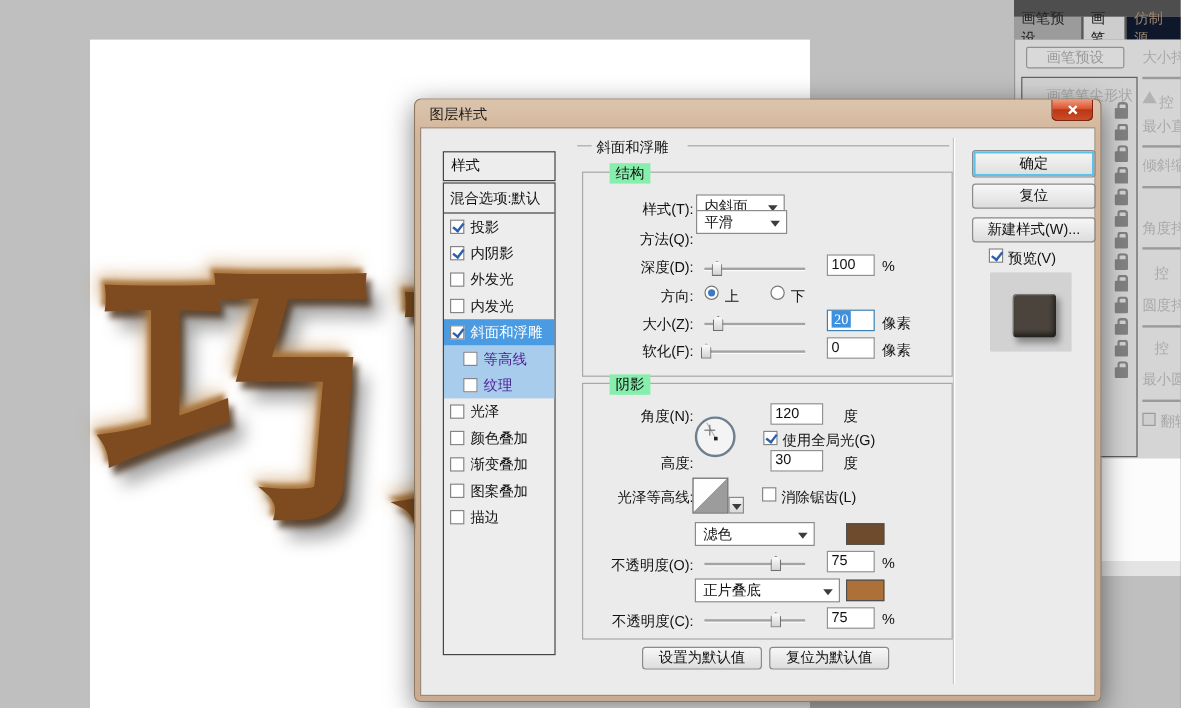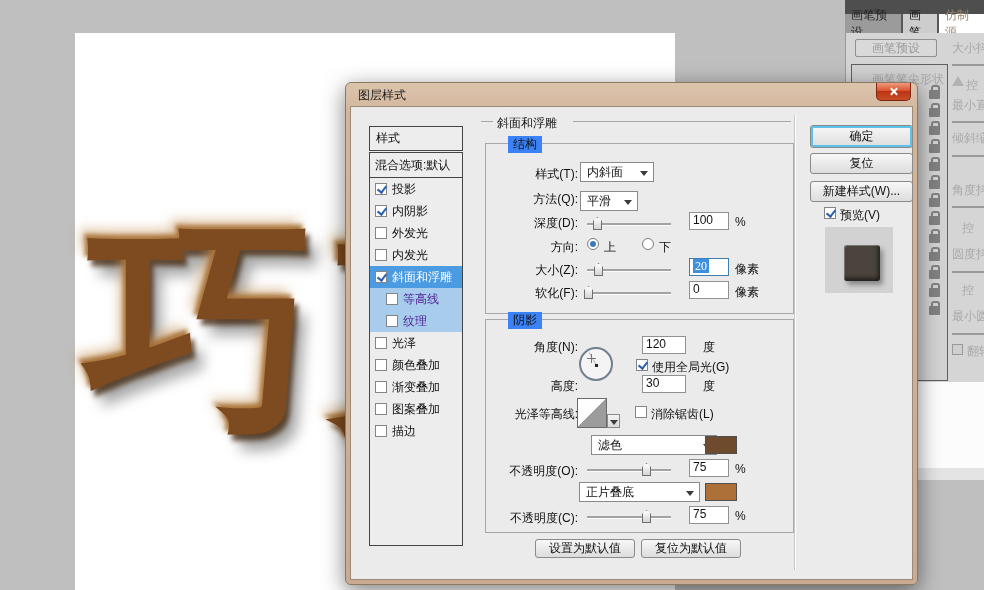--- a/index.html
+++ b/index.html
@@ -13,21 +13,21 @@
          text-shadow:-3px -4px 4px rgba(168,114,56,.95),
                      -7px -9px 12px rgba(196,146,86,.55),
                       4px 6px 5px rgba(62,34,8,.75),
                      12px 16px 14px rgba(0,0,0,.35);}
   
   .pr-darktop{position:absolute;left:845px;top:0;width:139px;height:14px;background:#4e4e4e;}
   .pr-tabs{position:absolute;left:845px;top:14px;width:139px;height:19px;background:#585858;display:flex;}
   .pr-tab{height:19px;display:flex;align-items:center;justify-content:center;font-size:12px;margin-right:2px;padding:0 6px;box-sizing:border-box;}
   .pr-tab.t1{background:#9b9b9b;color:#222;}
   .pr-tab.t2{background:#cdcdcd;color:#111;}
-  .pr-tab.t3{background:#ffffff;color:#9c8672;margin-right:0;}
+  .pr-tab.t3{background:#0f172a;color:#9c8672;margin-right:0;}
   .pr-body{position:absolute;left:845px;top:33px;width:139px;height:349px;background:#d5d5d5;border-left:1px solid #999;box-sizing:border-box;}
   .pr-preset-btn{position:absolute;left:855px;top:39px;width:82px;height:18px;background:#d9d9d9;border:1px solid #909090;border-radius:2px;
                  color:#9a9a9a;display:flex;align-items:center;justify-content:center;font-size:12px;box-sizing:border-box;}
   .tipbox{position:absolute;left:851px;top:64px;width:97px;height:317px;background:#d2d2d2;border:1px solid #606060;box-sizing:border-box;}
   .tipbox-hdr{position:absolute;left:20px;top:6px;color:#a8a8a8;font-size:12px;white-space:nowrap;}
   .lock{position:absolute;left:929px;width:11px;height:9px;background:#818181;border-radius:1px;}
   .lock::before{content:"";position:absolute;left:2px;top:-5px;width:5px;height:4px;border:2px solid #818181;border-bottom:none;border-radius:3px 3px 0 0;}
   .prm{position:absolute;left:952px;color:#a9a9a9;font-size:12px;white-space:nowrap;}
   .prm-groove{position:absolute;left:952px;width:40px;height:2px;background:#9a9a9a;}
   .warn-tri{position:absolute;left:952px;width:0;height:0;border-left:6px solid transparent;border-right:6px solid transparent;border-bottom:10px solid #b2b2b2;}
@@ -53,21 +53,21 @@
   .litem.selected{background:#4b9be2;color:#fff;}
   .litem.subhl{background:#a8cdec;color:#4c1d95;}
   .cbx{width:12px;height:12px;background:#fff;border:1px solid #858585;box-sizing:border-box;position:relative;flex:0 0 auto;margin-right:5px;}
   .cbx.on::after{content:"";position:absolute;left:3px;top:0;width:4px;height:7px;border:solid #2d5fae;border-width:0 2px 2px 0;transform:rotate(38deg);}
   .acb{position:absolute;width:12px;height:12px;background:#fff;border:1px solid #858585;box-sizing:border-box;}
   .acb.on::after{content:"";position:absolute;left:3px;top:0;width:4px;height:7px;border:solid #2d5fae;border-width:0 2px 2px 0;transform:rotate(38deg);}
   
   .sect-title{position:absolute;left:146px;top:8px;font-size:12px;color:#111;}
   .sect-line{position:absolute;height:1px;background:#a8a8a8;top:14px;}
   .group{position:absolute;border:1px solid #a8a8a8;}
-  .legend{position:absolute;top:-8px;left:22px;background:#3b82f6;padding:0 5px;font-size:12px;}
+  .legend{position:absolute;top:-8px;left:22px;background:#86efac;padding:0 5px;font-size:12px;}
   .rlbl{position:absolute;left:62px;width:165px;text-align:right;font-size:12px;white-space:nowrap;}
   .lbl{position:absolute;font-size:12px;white-space:nowrap;}
   .dd{position:absolute;height:20px;background:#fff;border:1px solid #8a8a8a;box-sizing:border-box;font-size:12px;
       display:flex;align-items:center;padding:0 6px;}
   .dd .arr{position:absolute;right:5px;top:8px;width:0;height:0;border:4px solid transparent;border-top:5px solid #3c3c3c;}
   .vbox{position:absolute;width:40px;height:18px;background:#fff;border:1px solid #919191;box-sizing:border-box;
         font-size:12px;line-height:15px;padding:0 3px;}
   .vbox.focus{border:1px solid #3c7fb1;}
   .selval{background:#3d8fe0;color:#fff;padding:0 2px;font-family:Liberation Serif, serif;}
   .groove{position:absolute;height:2px;background:#a3a3a3;box-shadow:0 1px 0 rgba(255,255,255,.8);}
@@ -216,21 +216,21 @@
 
       <div class="group" style="left:134px;top:36px;width:307px;height:169px">
         <span class="legend">结构</span>
       </div>
       <div class="rlbl" style="top:59px">样式(T):</div>
       <div class="dd" style="left:229px;top:55px;width:74px">
         <span>内斜面</span>
         <span class="arr"></span>
       </div>
       <div class="rlbl" style="top:84px">方法(Q):</div>
-      <div class="dd" style="left:229px;top:84px;width:58px">
+      <div class="dd" style="left:229px;top:68px;width:76px">
         <span>平滑</span>
         <span class="arr"></span>
       </div>
       <div class="rlbl" style="top:108px">深度(D):</div>
       <div class="groove" style="left:236px;top:116px;width:84px">
         <span class="thumb" style="left:6px"></span>
       </div>
       <div class="vbox" style="left:338px;top:105px">100</div>
       <div class="lbl" style="left:384px;top:108px">%</div>
       <div class="rlbl" style="top:132px">方向:</div>
@@ -266,21 +266,21 @@
       <span class="acb on" style="left:285px;top:252px"></span>
       <div class="lbl" style="left:301px;top:252px">使用全局光(G)</div>
       <div class="rlbl" style="top:271px">高度:</div>
       <div class="vbox" style="left:291px;top:268px;width:44px">30</div>
       <div class="lbl" style="left:352px;top:271px">度</div>
       <div class="rlbl" style="top:299px">光泽等高线:</div>
       <div class="contour" style="left:226px;top:291px"></div>
       <div class="contour-arr" style="left:256px;top:307px"></div>
       <span class="acb" style="left:284px;top:299px"></span>
       <div class="lbl" style="left:300px;top:299px">消除锯齿(L)</div>
-      <div class="dd" style="left:240px;top:328px;width:126px">
+      <div class="dd" style="left:228px;top:328px;width:100px">
         <span>滤色</span>
         <span class="arr"></span>
       </div>
       <div class="swatch" style="left: 354px; top: 329px; background-color: rgb(111, 75, 46);"></div>
       <div class="rlbl" style="top:356px">不透明度(O):</div>
       <div class="groove" style="left:236px;top:362px;width:84px">
         <span class="thumb" style="left:55px"></span>
       </div>
       <div class="vbox" style="left:338px;top:352px">75</div>
       <div class="lbl" style="left:384px;top:355px">%</div>

